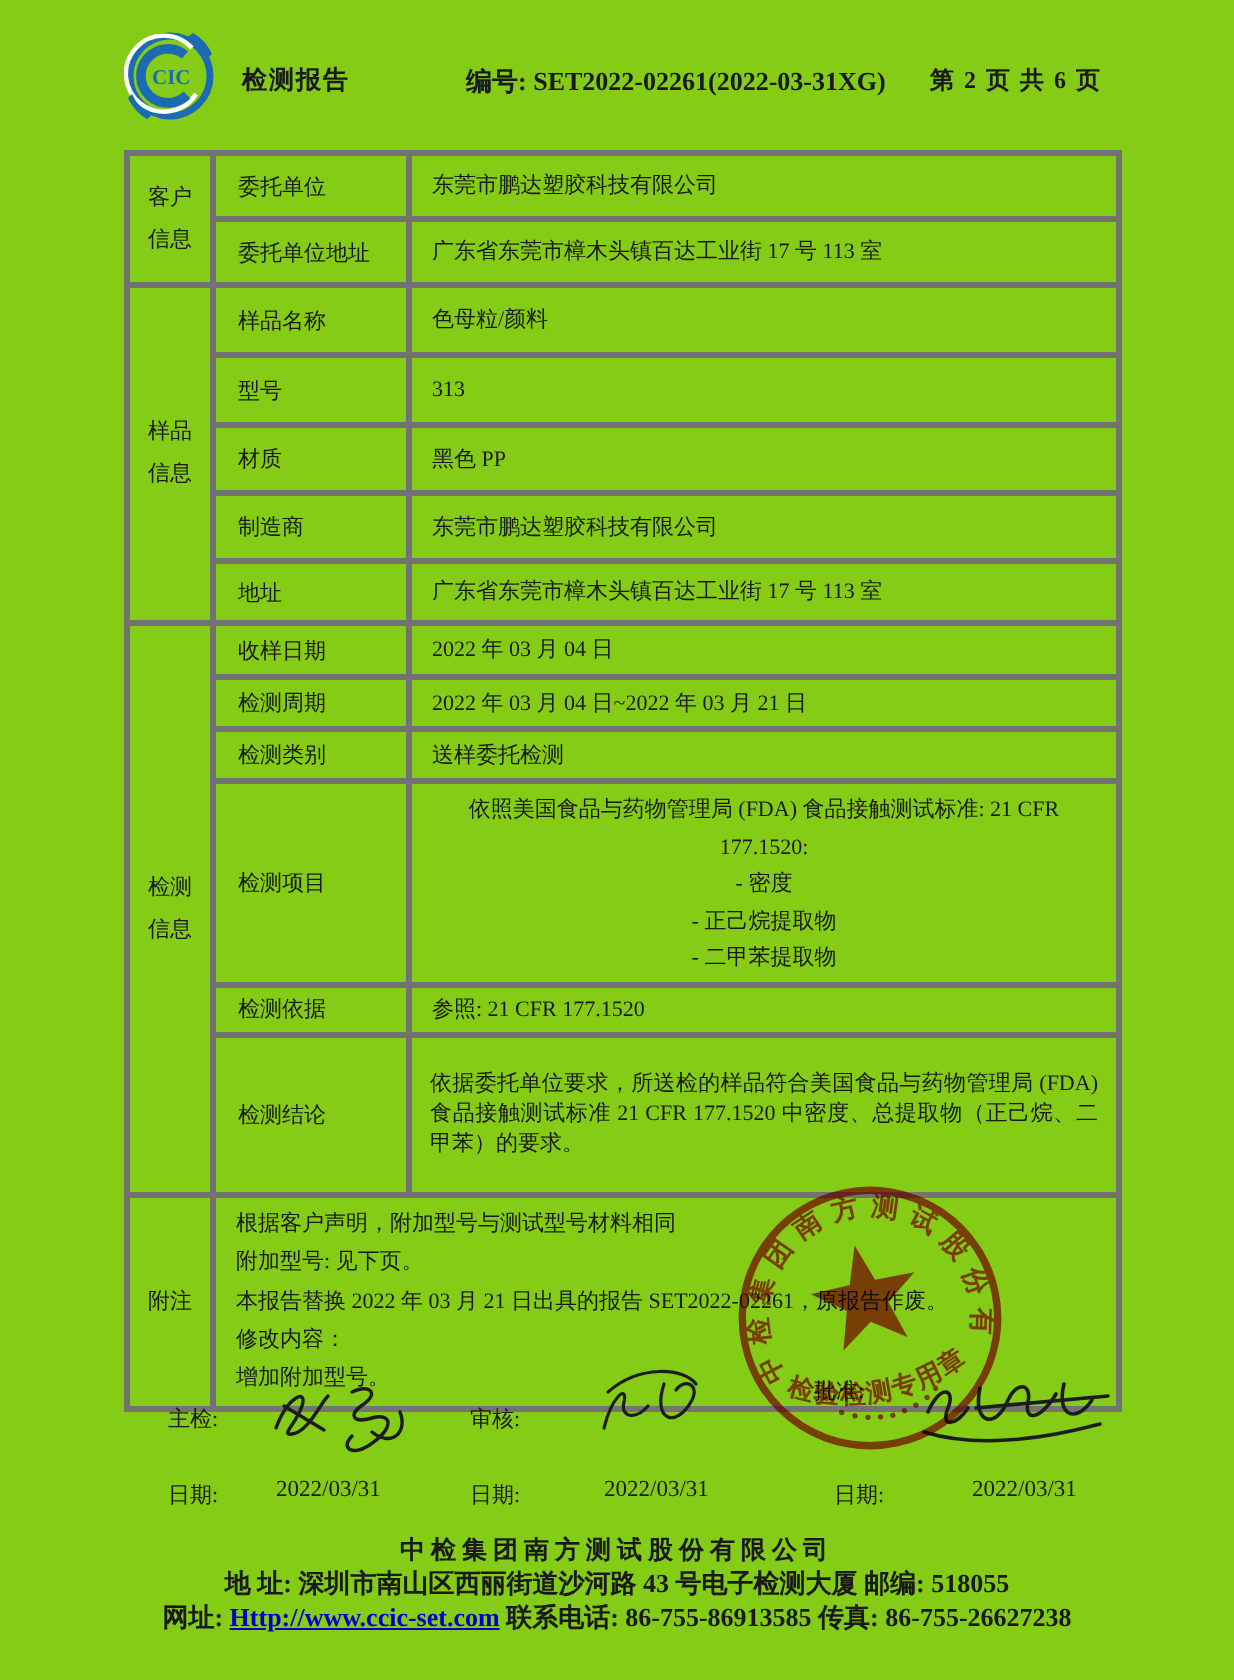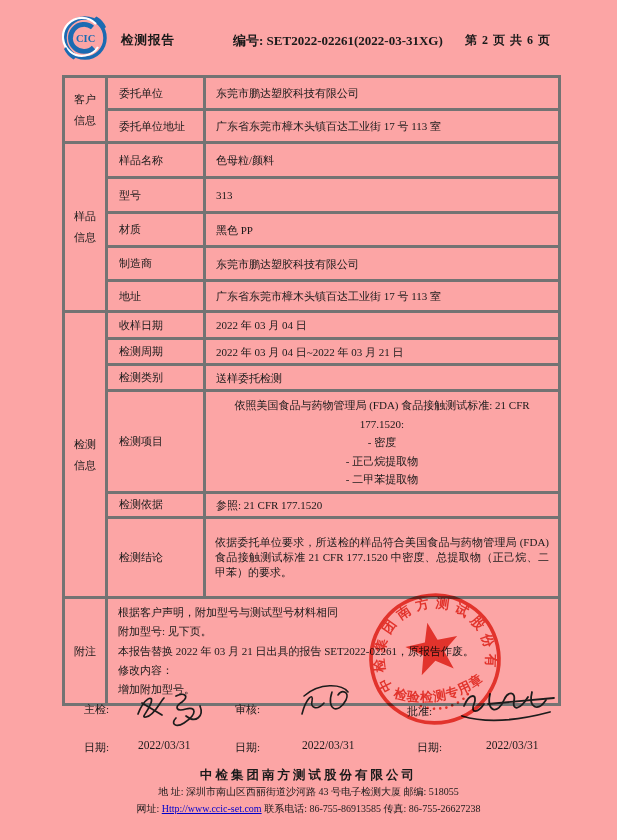--- a/index.html
+++ b/index.html
@@ -1,19 +1,19 @@
 <!DOCTYPE html>
 <html><head>
 <meta charset="utf-8">
 <style>
   * { margin:0; padding:0; box-sizing:border-box; }
   html,body { background:#e8e8e8; }
   .page {
     position:relative; width:617px; height:840px; margin:0 auto;
-    background:#fca5a5; overflow:hidden;
+    background:#84cc16; overflow:hidden;
     font-family:"Liberation Serif","DejaVu Serif",serif;
     color:#1a1a1a; font-size:11px;
   }
   
   .hdr-logo { position:absolute; left:62px; top:14px; width:46px; height:48px; }
   .hdr-title { position:absolute; left:121px; top:32px; font-size:12.5px; font-weight:bold; letter-spacing:1px; }
   .hdr-no { position:absolute; left:233px; top:32px; font-size:13px; font-weight:bold; }
   .hdr-page { position:absolute; left:465px; top:32px; font-size:12px; font-weight:bold; letter-spacing:1px; }
   
   table.report { position:absolute; left:62px; top:75px; width:496px;
@@ -31,21 +31,21 @@
   .sig-area { position:absolute; left:62px; top:688px; width:500px; height:75px; }
   .sig-label { position:absolute; font-size:11px; }
   .sig-date-val { position:absolute; font-size:11.5px; }
   .sig-svg { position:absolute; }
   
   .stamp { position:absolute; left:366px; top:590px; width:138px; height:138px;
     transform:rotate(-12deg); opacity:0.9; mix-blend-mode:multiply; pointer-events:none; }
   
   .footer { position:absolute; left:0; top:766px; width:617px; text-align:center; }
   .footer-company { font-size:12.5px; font-weight:bold; letter-spacing:3px; line-height:18px; }
-  .footer-line { font-size:10px; line-height:16.5px; }
+  .footer-line { font-size:13px; line-height:16.5px;font-weight:bold; }
   .footer a, .footer .link { color:#0000cc; text-decoration:underline; }
 </style>
 </head>
 <body>
 
 <div class="page">
 
   <svg class="hdr-logo" viewBox="0 0 46 48">
     <circle cx="23" cy="24" r="20" fill="none" stroke="#1b6bb2" stroke-width="3.5"></circle>
     <path d="M 34 10 A 19 19 0 1 0 36 33" fill="none" stroke="#ffffff" stroke-width="2.2"></path>
@@ -165,21 +165,21 @@
       </g>
     </svg>
     <span class="sig-label" style="left:173px; top:14px">审核:</span>
     <svg class="sig-svg" style="left:218px; top:-4px" width="95" height="46" viewBox="0 0 95 46">
       <g fill="none" stroke="#1c1c1c" stroke-width="1.6" stroke-linecap="round">
         <path d="M22,30 C26,14 34,8 32,17 C30,25 38,26 44,19"></path>
         <path d="M52,8 C46,26 58,31 66,16 C70,8 62,5 58,11"></path>
         <path d="M24,12 C40,-2 62,0 68,8"></path>
       </g>
     </svg>
-    <span class="sig-label" style="left:345px; top:16px">批准:</span>
+    <span class="sig-label" style="left:345px; top:0">批准:</span>
     <svg class="sig-svg" style="left:392px; top:-6px" width="112" height="52" viewBox="0 0 112 52">
       <g fill="none" stroke="#1c1c1c" stroke-width="1.8" stroke-linecap="round">
         <path d="M10,24 C16,10 24,12 20,22 C16,32 24,31 30,22"></path>
         <path d="M36,12 C32,30 44,33 50,18 C54,9 62,9 60,19 C58,29 66,28 74,15"></path>
         <path d="M78,10 C74,26 84,30 92,18"></path>
         <path d="M8,34 C34,42 66,38 96,30"></path>
         <path d="M34,22 L100,16"></path>
       </g>
     </svg>
     <span class="sig-label" style="left:22px; top:52px">日期:</span>

